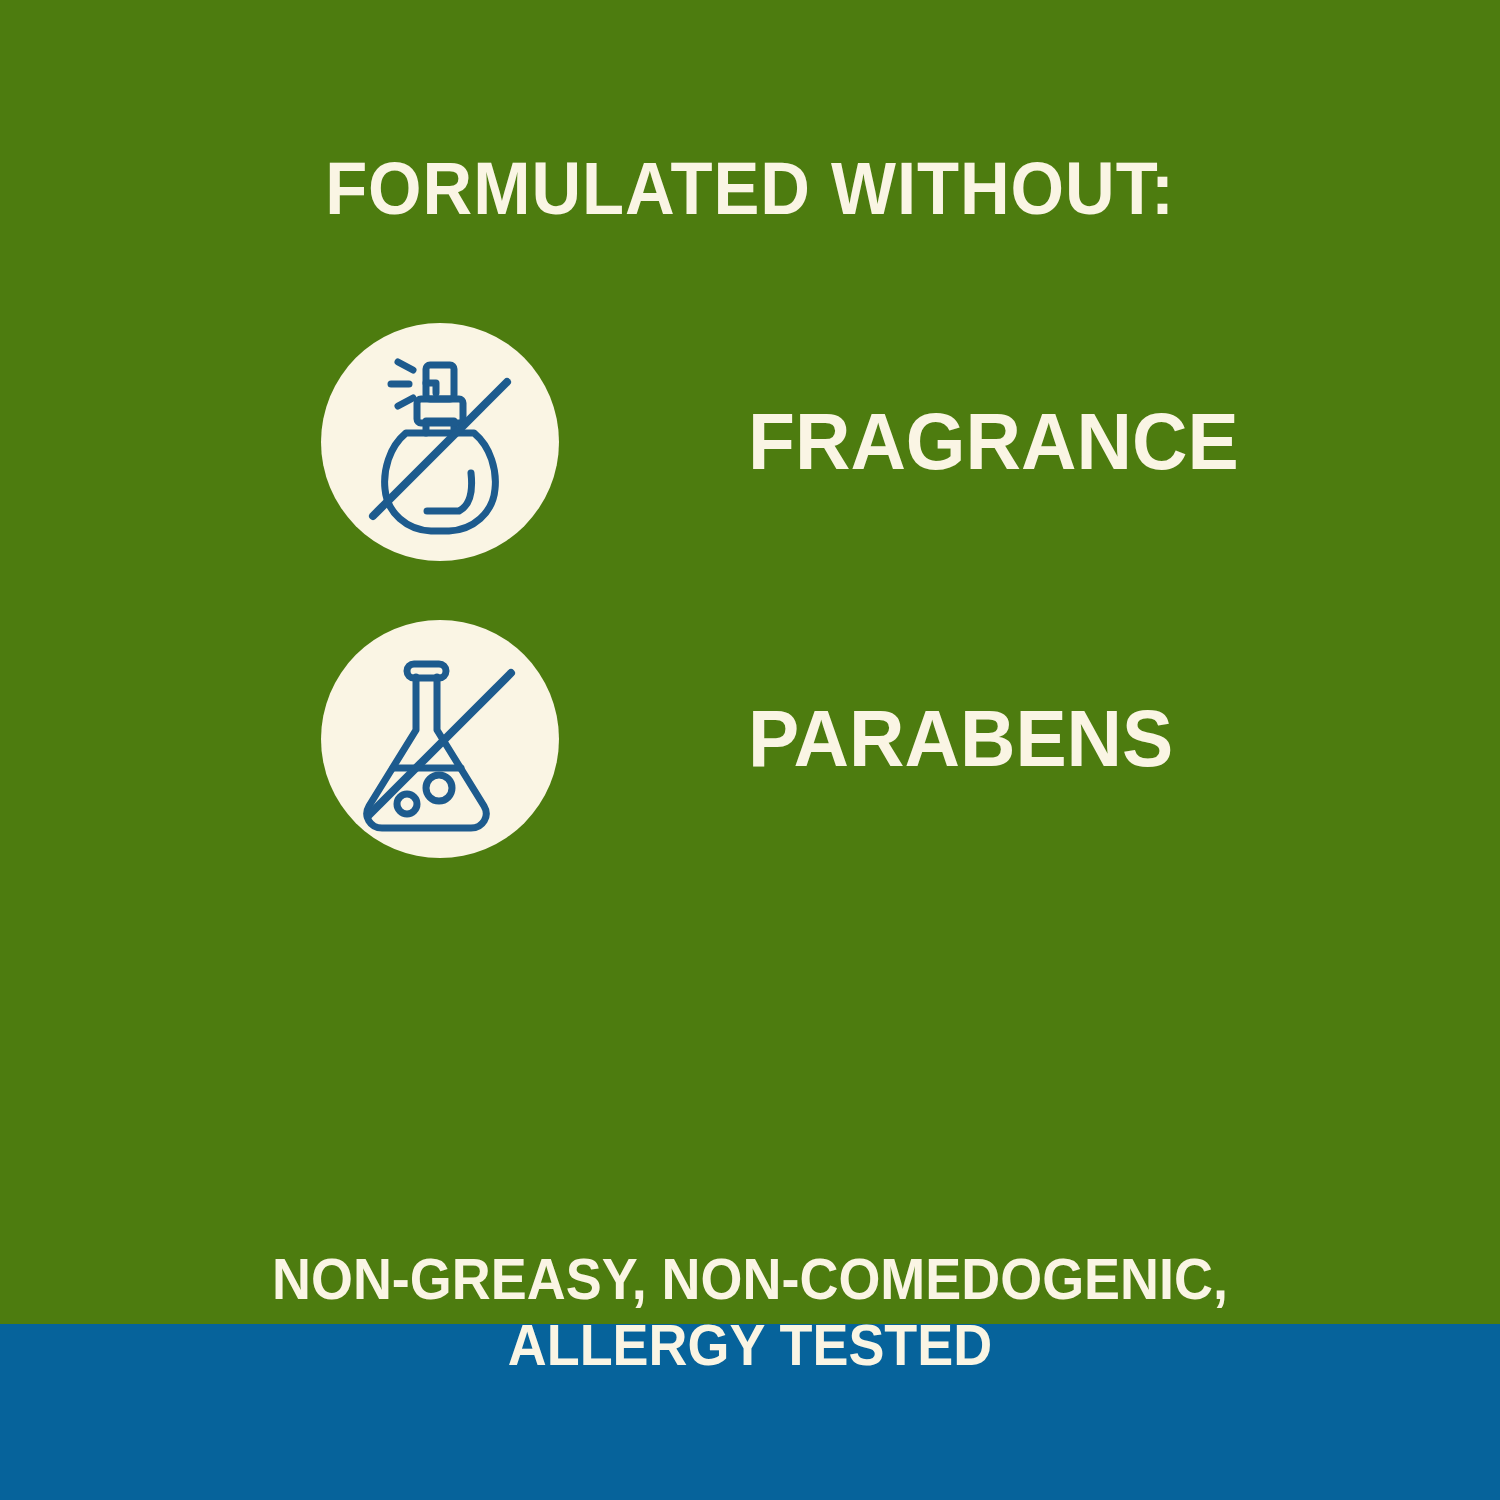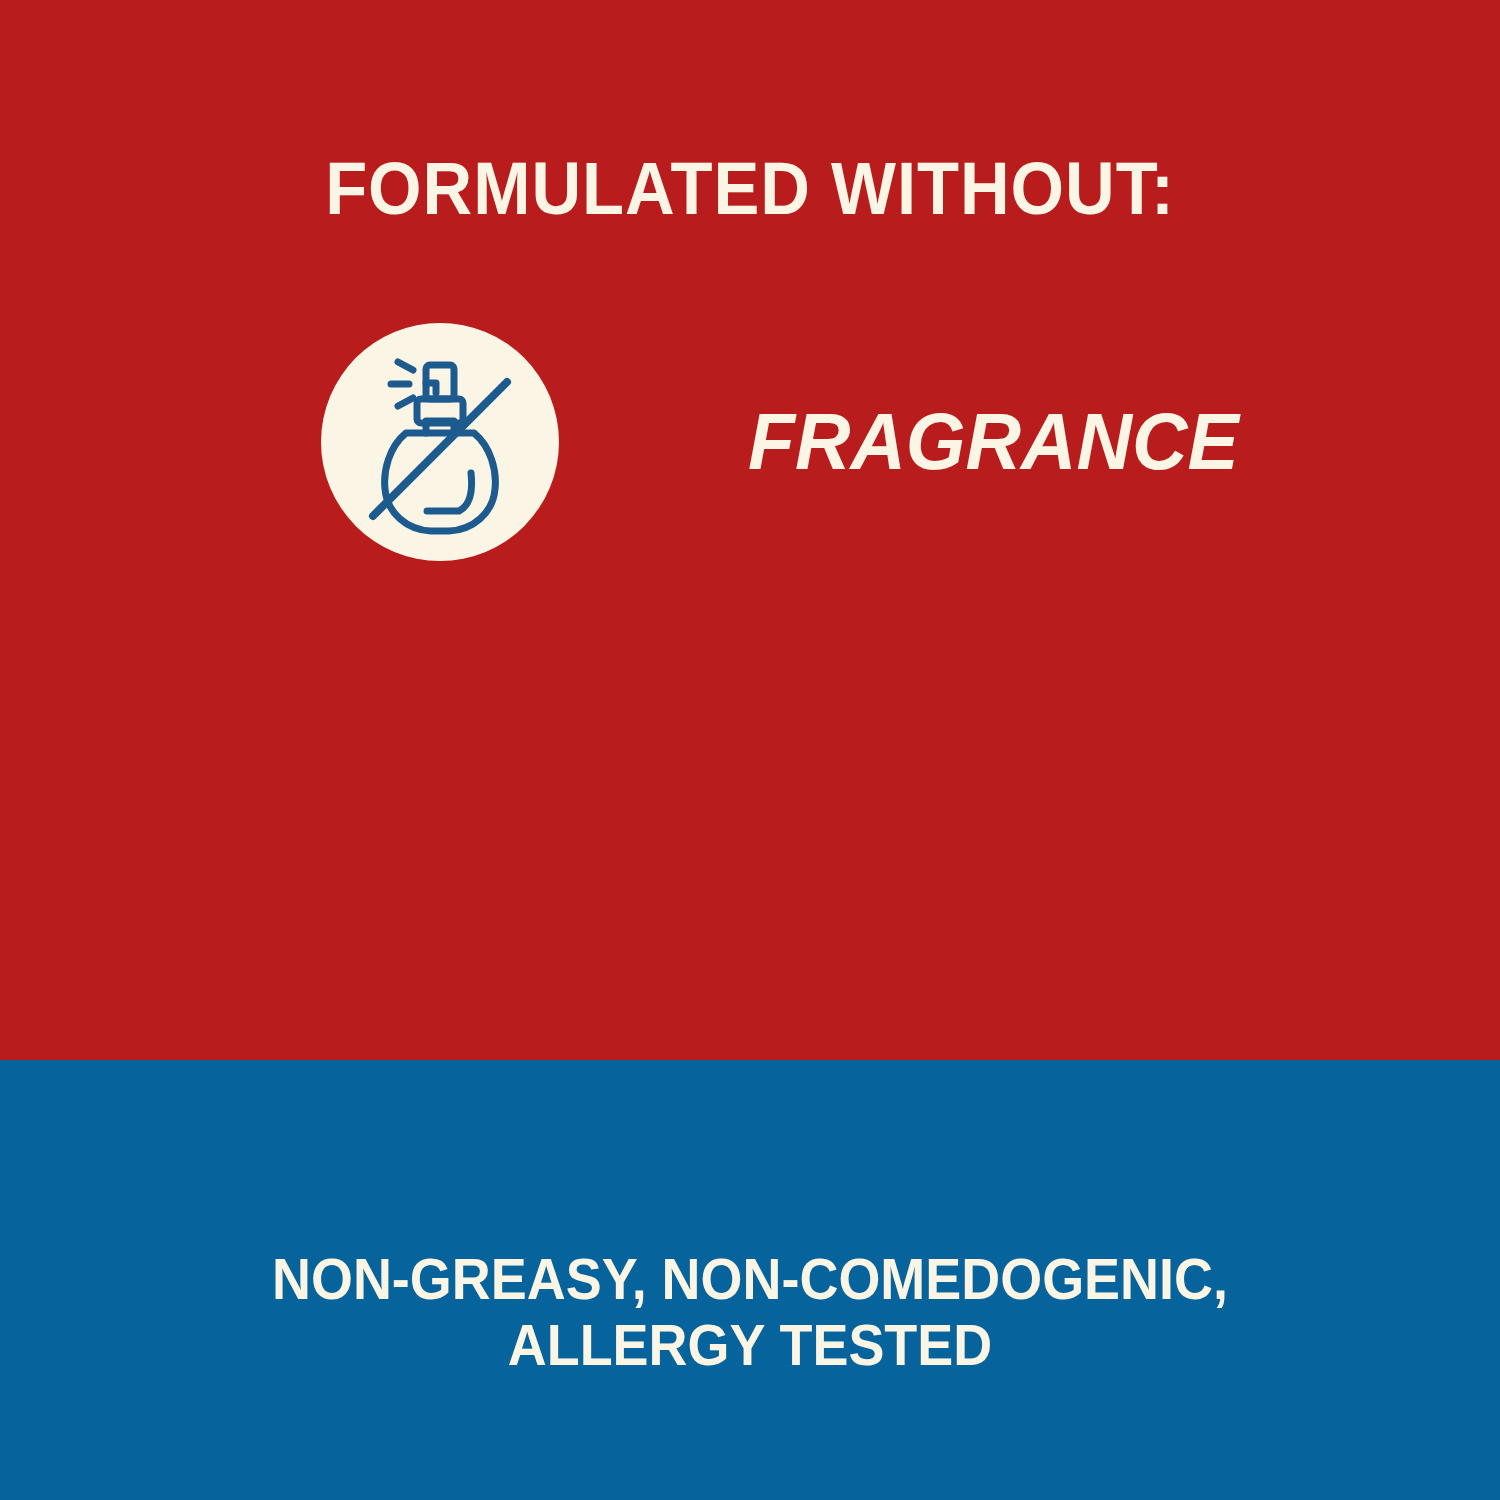--- a/index.html
+++ b/index.html
@@ -10,22 +10,22 @@
     width: 1500px;
     height: 1500px;
     background: #06639b;
     font-family: "Liberation Sans", sans-serif;
     overflow: hidden;
   }
 
   #stage {
     position: relative;
     width: 1500px;
-    height: 1060px;
-    background: #b91c1c;
+    height: 1324px;
+    background: #4d7c0f;
   }
 
   
   .title {
     position: absolute;
     left: 0;
     top: 152px;
     width: 1500px;
     text-align: center;
     color: #faf5e4;
@@ -41,21 +41,21 @@
 
   
   .row {
     position: absolute;
     left: 0;
     width: 1500px;
     height: 240px;
     display: flex;
     align-items: center;
   }
-  .row-1 { top: 323px; font-style: italic; }
+  .row-1 { top: 323px; }
   .row-2 { top: 620px; }
   .row-3 { top: 918px; }
 
   .badge {
     position: absolute;
     left: 321px;
     top: 0;
     width: 238px;
     height: 238px;
     border-radius: 50%;
@@ -137,20 +137,42 @@
         <path d="M92 47 L 77 39"></path>
         <path d="M88 61 L 70 61"></path>
         <path d="M92 75 L 77 83"></path>
 
         <path d="M52 193 L 186 59" stroke-width="8"></path>
       </svg>
     </div>
     <div class="row-label">FRAGRANCE</div>
   </div>
 
+  <div class="row row-2">
+    <div class="badge">
+      <svg viewBox="0 0 238 238" fill="none" stroke="#1d5b8e" stroke-width="7" stroke-linecap="round" stroke-linejoin="round">
+
+        <path d="M95 57 L 95 110 L 48 186
+                 C 42 196, 49 208, 61 208
+                 L 150 208
+                 C 162 208, 169 196, 163 186
+                 L 116 110 L 116 57"></path>
+
+        <rect x="86" y="44" width="39" height="14" rx="7"></rect>
+
+        <path d="M72 148 L 140 148"></path>
+
+        <circle cx="118" cy="168" r="13"></circle>
+        <circle cx="86" cy="184" r="10"></circle>
+
+        <path d="M47 196 L 190 53" stroke-width="8"></path>
+      </svg>
+    </div>
+    <div class="row-label">PARABENS</div>
+  </div>
 
 
   <div class="footer">
     <span class="footer-line">NON-GREASY, NON-COMEDOGENIC,</span>
     <span class="footer-line">ALLERGY TESTED</span>
   </div>
 
 </div>
 
 </body></html>

